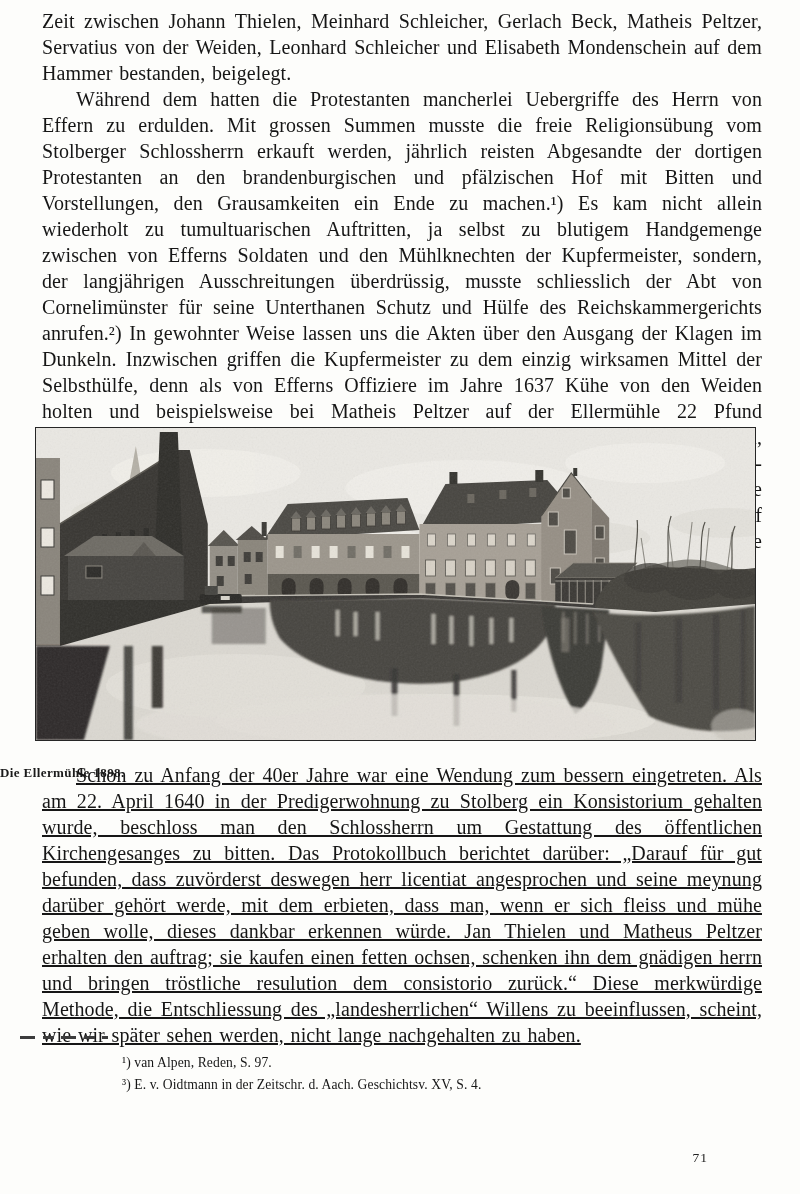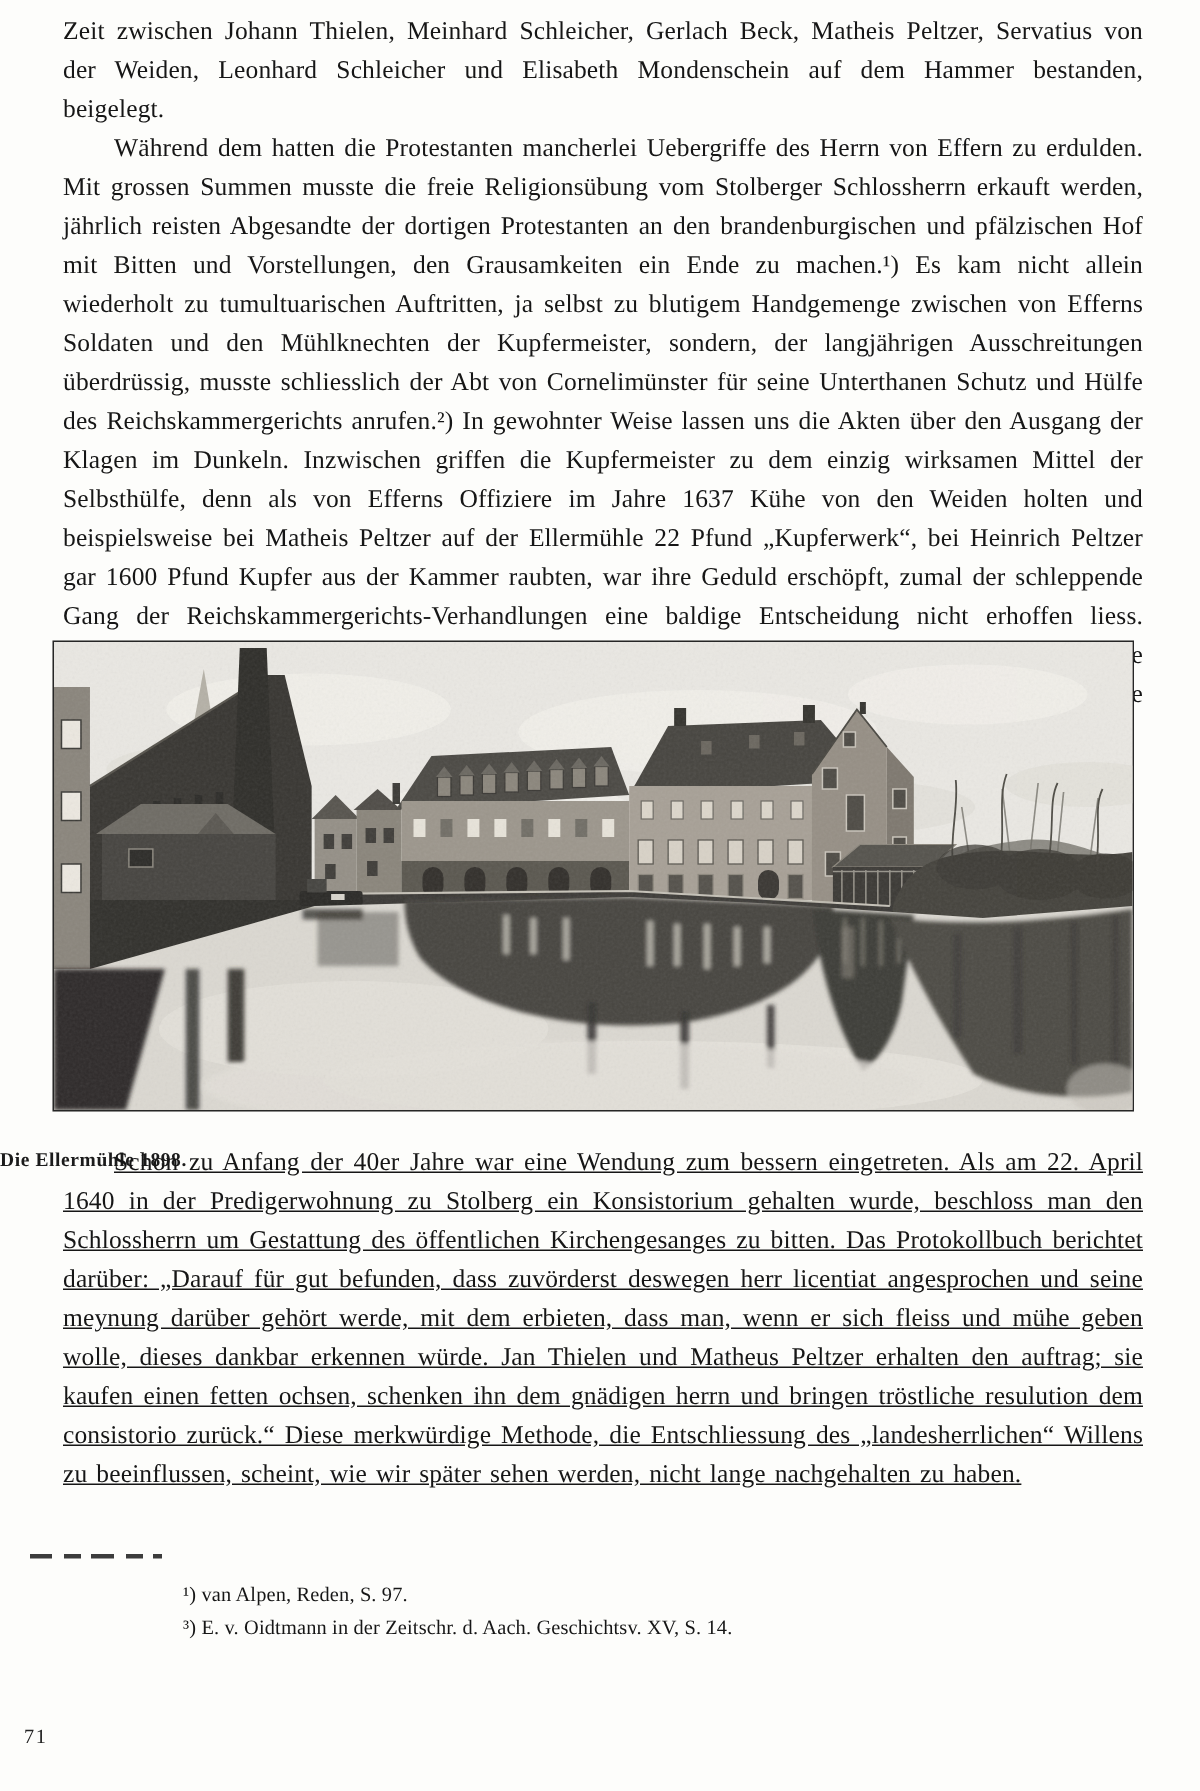--- a/index.html
+++ b/index.html
@@ -4,21 +4,21 @@
 <style>
   html,body{margin:0;padding:0;background:#ffffff;}
   body{width:800px;height:1194px;overflow:hidden;}
   .page{
     position:relative;width:800px;height:1194px;
     background:#fdfdfb;color:#161616;
     font-family:"Liberation Serif","DejaVu Serif",serif;
   }
   .bodytext{
     position:absolute;left:42px;width:720px;
-    font-size:17px;line-height:26px;
+    font-size:20px;line-height:26px;
     text-align:justify;word-spacing:1.6px;letter-spacing:0.1px;
   }
   .bodytext p{margin:0;}
   .bodytext p.indent{text-indent:34px;}
   #text-top{top:8px;}
   #text-bottom{top:762px;text-decoration:underline;}
   .figure{
     position:absolute;left:35px;top:427px;width:719px;height:312px;
     border:1px solid #262626;background:#e9e7e2;box-sizing:content-box;
   }
@@ -32,21 +32,21 @@
     position:absolute;left:20px;top:1036px;width:88px;height:2.5px;
     background:repeating-linear-gradient(90deg,#3c3c3c 0 15px,transparent 15px 23px,#3c3c3c 23px 34px,transparent 34px 41px);
   }
   .footnotes{
     position:absolute;left:122px;top:1052px;width:620px;
     font-size:13.6px;line-height:22px;letter-spacing:0.1px;
   }
   .footnotes div{margin:0;}
   .pagenum{
     position:absolute;left:0;top:1150px;width:708px;
-    text-align:left;font-size:13.5px;letter-spacing:1px;color:#222;padding-left:16px;
+    text-align:right;font-size:13.5px;letter-spacing:1px;color:#222;
   }
 </style>
 </head>
 <body>
 
 <div class="page">
 
   <div class="bodytext" id="text-top">
     <p>Zeit zwischen Johann Thielen, Meinhard Schleicher, Gerlach Beck, Matheis Peltzer, Servatius von der Weiden, Leonhard Schleicher und Elisabeth Mondenschein auf dem Hammer bestanden, beigelegt.</p>
     <p class="indent">Während dem hatten die Protestanten mancherlei Uebergriffe des Herrn von Effern zu erdulden. Mit grossen Summen musste die freie Religionsübung vom Stolberger Schlossherrn erkauft werden, jährlich reisten Abgesandte der dortigen Protestanten an den brandenburgischen und pfälzischen Hof mit Bitten und Vorstellungen, den Grausamkeiten ein Ende zu machen.¹) Es kam nicht allein wiederholt zu tumultuarischen Auftritten, ja selbst zu blutigem Handgemenge zwischen von Efferns Soldaten und den Mühlknechten der Kupfermeister, sondern, der langjährigen Ausschreitungen überdrüssig, musste schliesslich der Abt von Cornelimünster für seine Unterthanen Schutz und Hülfe des Reichskammergerichts anrufen.²) In gewohnter Weise lassen uns die Akten über den Ausgang der Klagen im Dunkeln. Inzwischen griffen die Kupfermeister zu dem einzig wirksamen Mittel der Selbsthülfe, denn als von Efferns Offiziere im Jahre 1637 Kühe von den Weiden holten und beispielsweise bei Matheis Peltzer auf der Ellermühle 22 Pfund „Kupferwerk“, bei Heinrich Peltzer gar 1600 Pfund Kupfer aus der Kammer raubten, war ihre Geduld erschöpft, zumal der schleppende Gang der Reichskammergerichts-Verhandlungen eine baldige Entscheidung nicht erhoffen liess. Nachdem die Angriffe auf die Kupferhöfe mehrmals blutig abgeschlagen waren, hörten die Räubereien auf und Hans Diederich von Effern gab sogar 1647 die Erlaubnis zum Bau einer Kirche „Augsburger Konfession“.³)</p>
@@ -317,18 +317,18 @@
   <div class="caption">Die Ellermühle 1898.</div>
 
   <div class="bodytext" id="text-bottom">
     <p class="indent">Schon zu Anfang der 40er Jahre war eine Wendung zum bessern eingetreten. Als am 22. April 1640 in der Predigerwohnung zu Stolberg ein Konsistorium gehalten wurde, beschloss man den Schlossherrn um Gestattung des öffentlichen Kirchengesanges zu bitten. Das Protokollbuch berichtet darüber: „Darauf für gut befunden, dass zuvörderst deswegen herr licentiat angesprochen und seine meynung darüber gehört werde, mit dem erbieten, dass man, wenn er sich fleiss und mühe geben wolle, dieses dankbar erkennen würde. Jan Thielen und Matheus Peltzer erhalten den auftrag; sie kaufen einen fetten ochsen, schenken ihn dem gnädigen herrn und bringen tröstliche resulution dem consistorio zurück.“ Diese merkwürdige Methode, die Entschliessung des „landesherrlichen“ Willens zu beeinflussen, scheint, wie wir später sehen werden, nicht lange nachgehalten zu haben.</p>
   </div>
 
   <div class="fn-rule"></div>
 
   <div class="footnotes">
     <div>¹) van Alpen, Reden, S. 97.</div>
-    <div>³) E. v. Oidtmann in der Zeitschr. d. Aach. Geschichtsv. XV, S. 14.</div>
+    <div>³) E. v. Oidtmann in der Zeitschr. d. Aach. Geschichtsv. XV, S. 4.</div>
   </div>
 
   <div class="pagenum">71</div>
 
 </div>
 
 </body></html>

